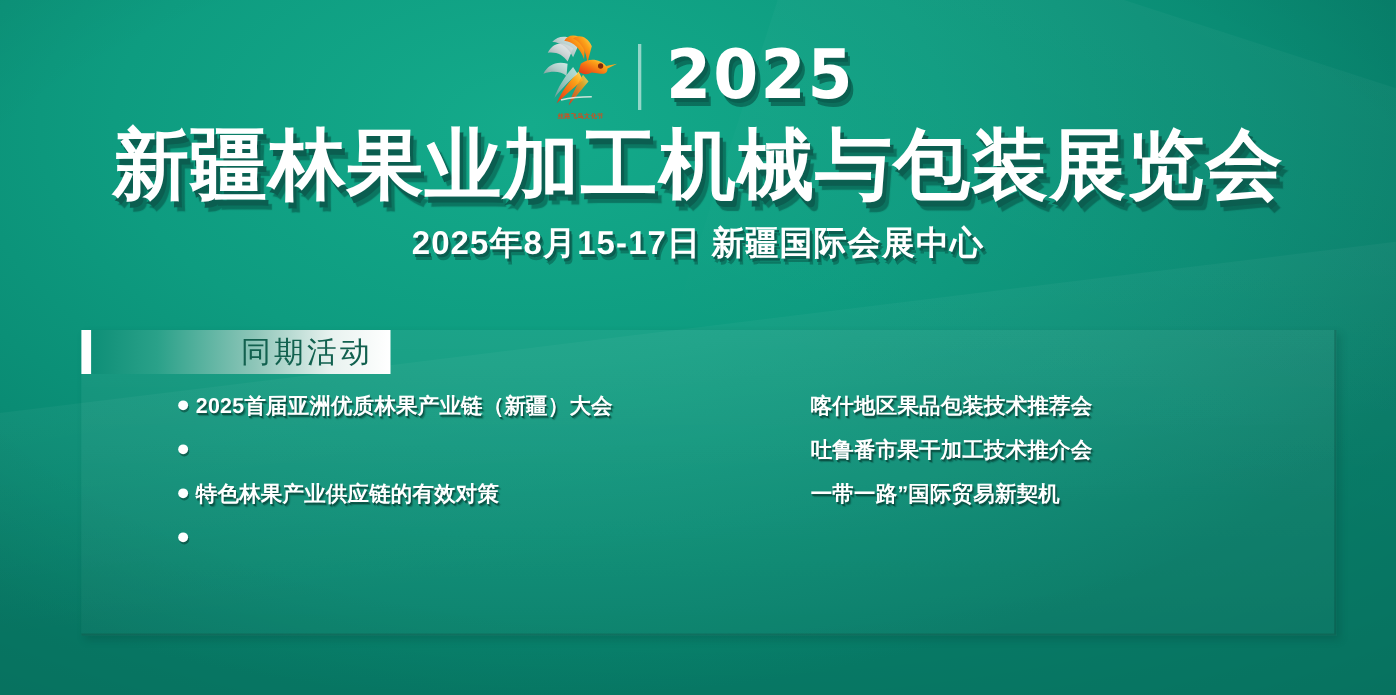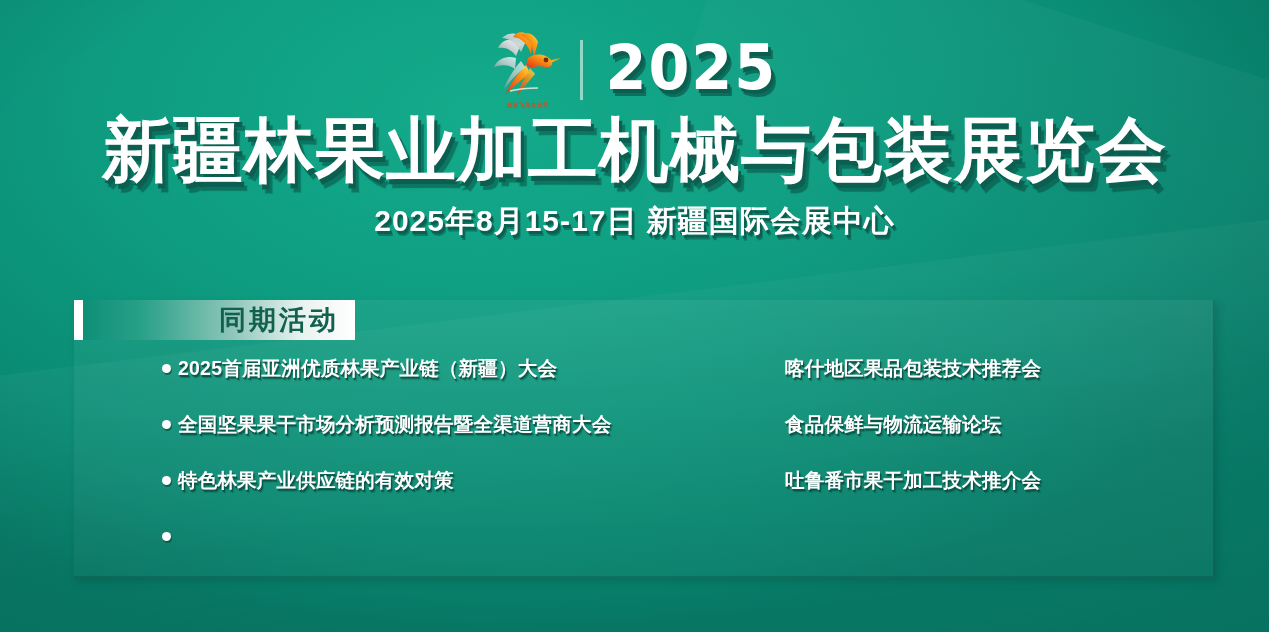--- a/index.html
+++ b/index.html
@@ -160,45 +160,45 @@
     width: 272px;
     background: linear-gradient(90deg, #0e8f77 0%, #2aa189 22%, #8fc6b9 55%, #e8f2ef 80%, #ffffff 100%);
     display: flex;
     align-items: center;
     justify-content: flex-end;
     padding-right: 16px;
     box-sizing: border-box;
   }
   .head-text {
     font-size: 27px;
-    font-weight: bold;
+    font-weight: normal;
     color: #12614f;
     letter-spacing: 3px;
     white-space: nowrap;
   }
 
   
   .lists {
     position: absolute;
     left: 74px;
     top: 348px;
     width: 1139px;
     display: flex;
     box-sizing: border-box;
     padding-left: 88px;
     padding-right: 20px;
     z-index: 2;
   }
   .col {
     display: flex;
     flex-direction: column;
-    gap: 16px;
+    gap: 0;
   }
   .col-left { width: 575px; flex: 0 0 auto; }
-  .col-right { flex: 1 1 auto; margin-left: 48px; }
+  .col-right { flex: 1 1 auto; }
 
   .item {
     display: flex;
     align-items: center;
     height: 40px;
     white-space: nowrap;
   }
   .bullet {
     width: 9px;
     height: 9px;
@@ -292,42 +292,41 @@
 
   <div class="lists">
 
     <div class="col col-left">
       <div class="item">
         <span class="bullet"></span>
         <span class="item-text">2025首届亚洲优质林果产业链（新疆）大会</span>
       </div>
       <div class="item">
         <span class="bullet"></span>
-        <span class="item-text">全国坚果果干市场分析预测报告暨全渠道营商大会</span>
       </div>
       <div class="item">
         <span class="bullet"></span>
         <span class="item-text">特色林果产业供应链的有效对策</span>
       </div>
       <div class="item">
         <span class="bullet"></span>
       </div>
     </div>
 
     <div class="col col-right">
       <div class="item">
         <span class="bullet ghost"></span>
         <span class="item-text">喀什地区果品包装技术推荐会</span>
       </div>
       <div class="item">
         <span class="bullet ghost"></span>
-        <span class="item-text">食品保鲜与物流运输论坛</span>
+        <span class="item-text">吐鲁番市果干加工技术推介会</span>
       </div>
       <div class="item">
         <span class="bullet ghost"></span>
-        <span class="item-text">吐鲁番市果干加工技术推介会</span>
+        <span class="item-text">一带一路”国际贸易新契机</span>
       </div>
     </div>
 
   </div>
 
   <div class="bg-vignette"></div>
 </div>
 
 </body></html>

